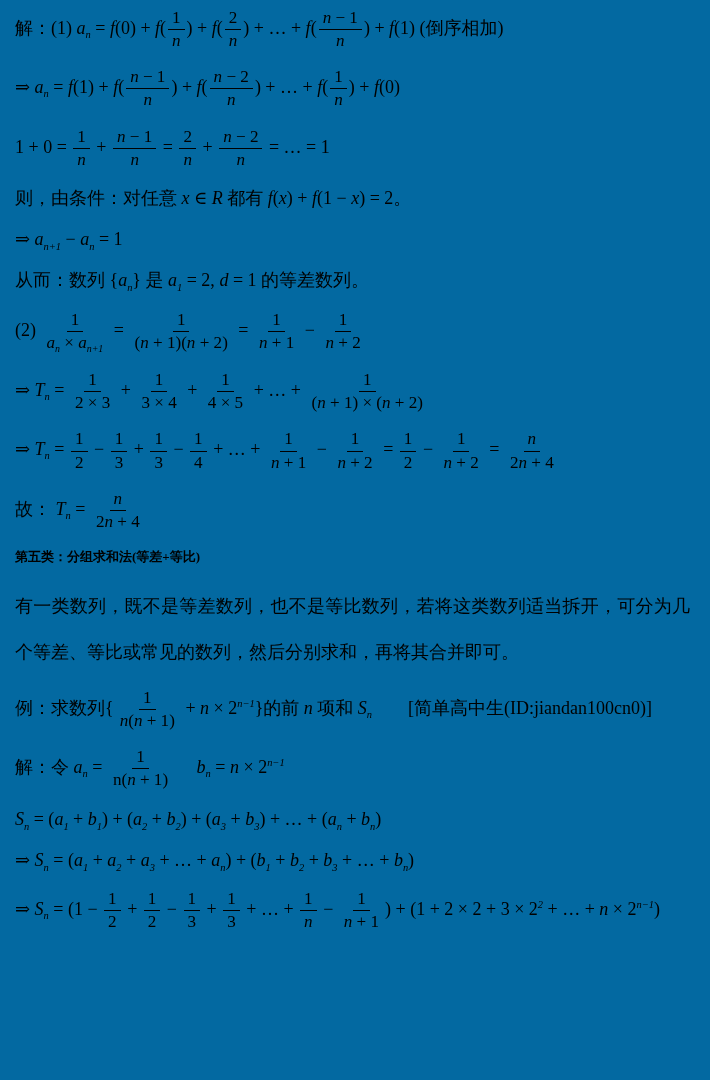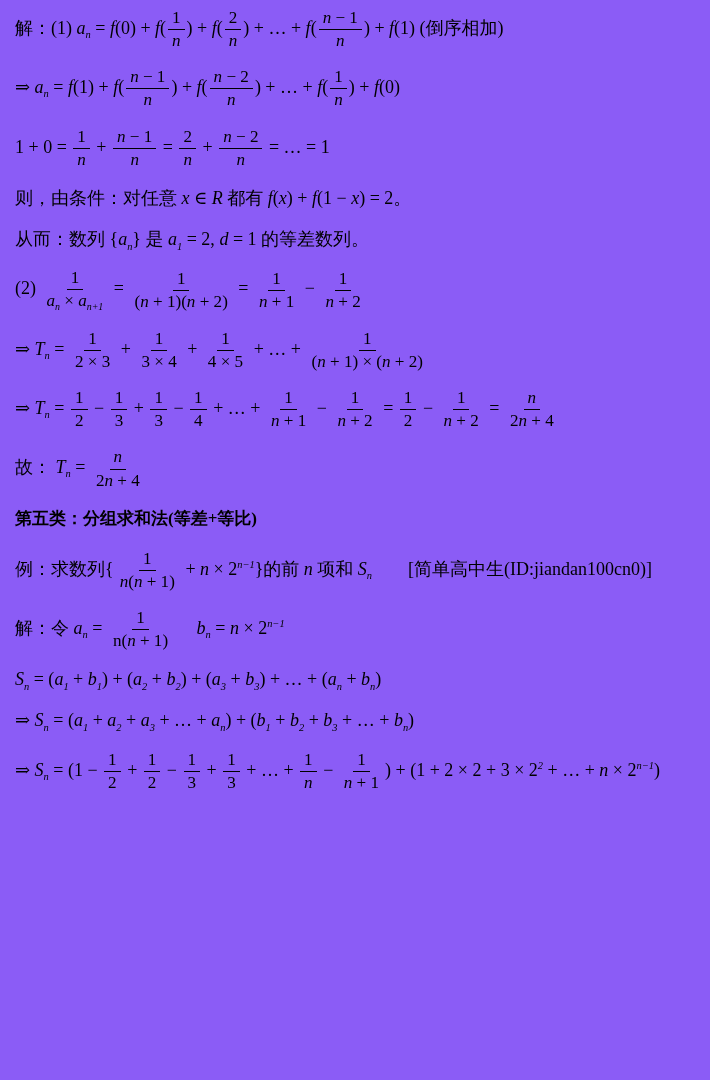--- a/index.html
+++ b/index.html
@@ -3,36 +3,36 @@
 <meta charset="utf-8">
 <style>
   html, body {
     margin: 0; padding: 0;
     background: #ffffff;
   }
   .page {
     position: relative;
     width: 710px; height: 1080px;
     box-sizing: border-box;
-    background: #8b5cf6;
+    background: #0369a1;
     color: #000000;
     font-family: "Liberation Serif", "DejaVu Serif", serif;
     font-size: 18px;
     padding: 8px 20px 0 15px;
     overflow: hidden;
   }
   .doc-body { width: 100%; }
   .line {
     margin: 0 0 16px 0;
     white-space: pre-wrap;
     line-height: 1.4;
   }
   .line.heading {
     font-weight: bold;
-    font-size: 17px;
+    font-size: 13px;
     margin-top: 4px;
     margin-bottom: 18px;
   }
   .line.para {
     line-height: 2.55;
     text-align: justify;
     margin-bottom: 12px;
     white-space: normal;
   }
   .frac {
@@ -65,25 +65,27 @@
 </style>
 </head>
 <body>
 
 <div class="page">
   <div class="doc-body" id="doc">
       <div class="line math">解：(1) <span class="it">a</span><sub><span class="it">n</span></sub> = <span class="it">f</span>(0) + <span class="it">f</span>(<span class="frac"><span class="num">1</span><span class="den"><span class="it">n</span></span></span>) + <span class="it">f</span>(<span class="frac"><span class="num">2</span><span class="den"><span class="it">n</span></span></span>) + … + <span class="it">f</span>(<span class="frac"><span class="num"><span class="it">n</span> − 1</span><span class="den"><span class="it">n</span></span></span>) + <span class="it">f</span>(1) (倒序相加)</div>
       <div class="line math">⇒ <span class="it">a</span><sub><span class="it">n</span></sub> = <span class="it">f</span>(1) + <span class="it">f</span>(<span class="frac"><span class="num"><span class="it">n</span> − 1</span><span class="den"><span class="it">n</span></span></span>) + <span class="it">f</span>(<span class="frac"><span class="num"><span class="it">n</span> − 2</span><span class="den"><span class="it">n</span></span></span>) + … + <span class="it">f</span>(<span class="frac"><span class="num">1</span><span class="den"><span class="it">n</span></span></span>) + <span class="it">f</span>(0)</div>
       <div class="line math">1 + 0 = <span class="frac"><span class="num">1</span><span class="den"><span class="it">n</span></span></span> + <span class="frac"><span class="num"><span class="it">n</span> − 1</span><span class="den"><span class="it">n</span></span></span> = <span class="frac"><span class="num">2</span><span class="den"><span class="it">n</span></span></span> + <span class="frac"><span class="num"><span class="it">n</span> − 2</span><span class="den"><span class="it">n</span></span></span> = … = 1</div>
       <div class="line math">则，由条件：对任意 <span class="it">x</span> ∈ <span class="it">R</span> 都有 <span class="it">f</span>(<span class="it">x</span>) + <span class="it">f</span>(1 − <span class="it">x</span>) = 2。</div>
+      <div class="line math">⇒ <span class="it">a</span><sub><span class="it">n</span>+1</sub> − <span class="it">a</span><sub><span class="it">n</span></sub> = 1</div>
       <div class="line math">从而：数列 {<span class="it">a</span><sub><span class="it">n</span></sub>} 是 <span class="it">a</span><sub>1</sub> = 2, <span class="it">d</span> = 1 的等差数列。</div>
       <div class="line math">(2) <span class="frac"><span class="num">1</span><span class="den"><span class="it">a</span><sub><span class="it">n</span></sub> × <span class="it">a</span><sub><span class="it">n</span>+1</sub></span></span> = <span class="frac"><span class="num">1</span><span class="den">(<span class="it">n</span> + 1)(<span class="it">n</span> + 2)</span></span> = <span class="frac"><span class="num">1</span><span class="den"><span class="it">n</span> + 1</span></span> − <span class="frac"><span class="num">1</span><span class="den"><span class="it">n</span> + 2</span></span></div>
       <div class="line math">⇒ <span class="it">T</span><sub><span class="it">n</span></sub> = <span class="frac"><span class="num">1</span><span class="den">2 × 3</span></span> + <span class="frac"><span class="num">1</span><span class="den">3 × 4</span></span> + <span class="frac"><span class="num">1</span><span class="den">4 × 5</span></span> + … + <span class="frac"><span class="num">1</span><span class="den">(<span class="it">n</span> + 1) × (<span class="it">n</span> + 2)</span></span></div>
       <div class="line math">⇒ <span class="it">T</span><sub><span class="it">n</span></sub> = <span class="frac"><span class="num">1</span><span class="den">2</span></span> − <span class="frac"><span class="num">1</span><span class="den">3</span></span> + <span class="frac"><span class="num">1</span><span class="den">3</span></span> − <span class="frac"><span class="num">1</span><span class="den">4</span></span> + … + <span class="frac"><span class="num">1</span><span class="den"><span class="it">n</span> + 1</span></span> − <span class="frac"><span class="num">1</span><span class="den"><span class="it">n</span> + 2</span></span> = <span class="frac"><span class="num">1</span><span class="den">2</span></span> − <span class="frac"><span class="num">1</span><span class="den"><span class="it">n</span> + 2</span></span> = <span class="frac"><span class="num"><span class="it">n</span></span><span class="den">2<span class="it">n</span> + 4</span></span></div>
       <div class="line math">故： <span class="it">T</span><sub><span class="it">n</span></sub> = <span class="frac"><span class="num"><span class="it">n</span></span><span class="den">2<span class="it">n</span> + 4</span></span></div>
       <div class="line heading">第五类：分组求和法(等差+等比)</div>
+      <div class="line para">有一类数列，既不是等差数列，也不是等比数列，若将这类数列适当拆开，可分为几个等差、等比或常见的数列，然后分别求和，再将其合并即可。</div>
       <div class="line math">例：求数列{<span class="frac"><span class="num">1</span><span class="den"><span class="it">n</span>(<span class="it">n</span> + 1)</span></span> + <span class="it">n</span> × 2<sup><span class="it">n</span>−1</sup>}的前 <span class="it">n</span> 项和 <span class="it">S</span><sub><span class="it">n</span></sub>        [简单高中生(ID:jiandan100cn0)]</div>
       <div class="line math">解：令 <span class="it">a</span><sub><span class="it">n</span></sub> = <span class="frac"><span class="num">1</span><span class="den">n(<span class="it">n</span> + 1)</span></span>     <span class="it">b</span><sub><span class="it">n</span></sub> = <span class="it">n</span> × 2<sup><span class="it">n</span>−1</sup></div>
       <div class="line math"><span class="it">S</span><sub><span class="it">n</span></sub> = (<span class="it">a</span><sub>1</sub> + <span class="it">b</span><sub>1</sub>) + (<span class="it">a</span><sub>2</sub> + <span class="it">b</span><sub>2</sub>) + (<span class="it">a</span><sub>3</sub> + <span class="it">b</span><sub>3</sub>) + … + (<span class="it">a</span><sub><span class="it">n</span></sub> + <span class="it">b</span><sub><span class="it">n</span></sub>)</div>
       <div class="line math">⇒ <span class="it">S</span><sub><span class="it">n</span></sub> = (<span class="it">a</span><sub>1</sub> + <span class="it">a</span><sub>2</sub> + <span class="it">a</span><sub>3</sub> + … + <span class="it">a</span><sub><span class="it">n</span></sub>) + (<span class="it">b</span><sub>1</sub> + <span class="it">b</span><sub>2</sub> + <span class="it">b</span><sub>3</sub> + … + <span class="it">b</span><sub><span class="it">n</span></sub>)</div>
       <div class="line math">⇒ <span class="it">S</span><sub><span class="it">n</span></sub> = (1 − <span class="frac"><span class="num">1</span><span class="den">2</span></span> + <span class="frac"><span class="num">1</span><span class="den">2</span></span> − <span class="frac"><span class="num">1</span><span class="den">3</span></span> + <span class="frac"><span class="num">1</span><span class="den">3</span></span> + … + <span class="frac"><span class="num">1</span><span class="den"><span class="it">n</span></span></span> − <span class="frac"><span class="num">1</span><span class="den"><span class="it">n</span> + 1</span></span>) + (1 + 2 × 2 + 3 × 2<sup>2</sup> + … + <span class="it">n</span> × 2<sup><span class="it">n</span>−1</sup>)</div>
     </div>
 </div>
 
 </body></html>

